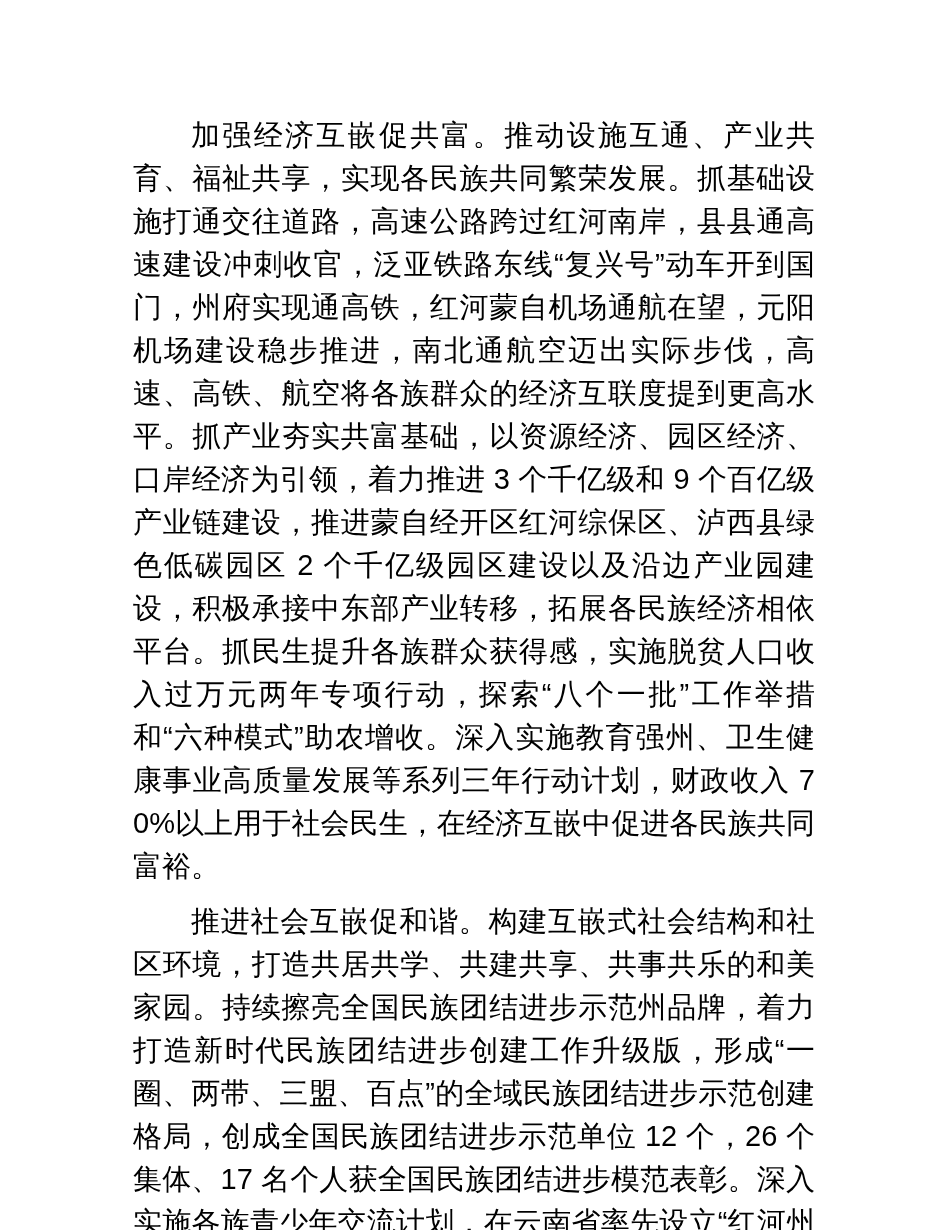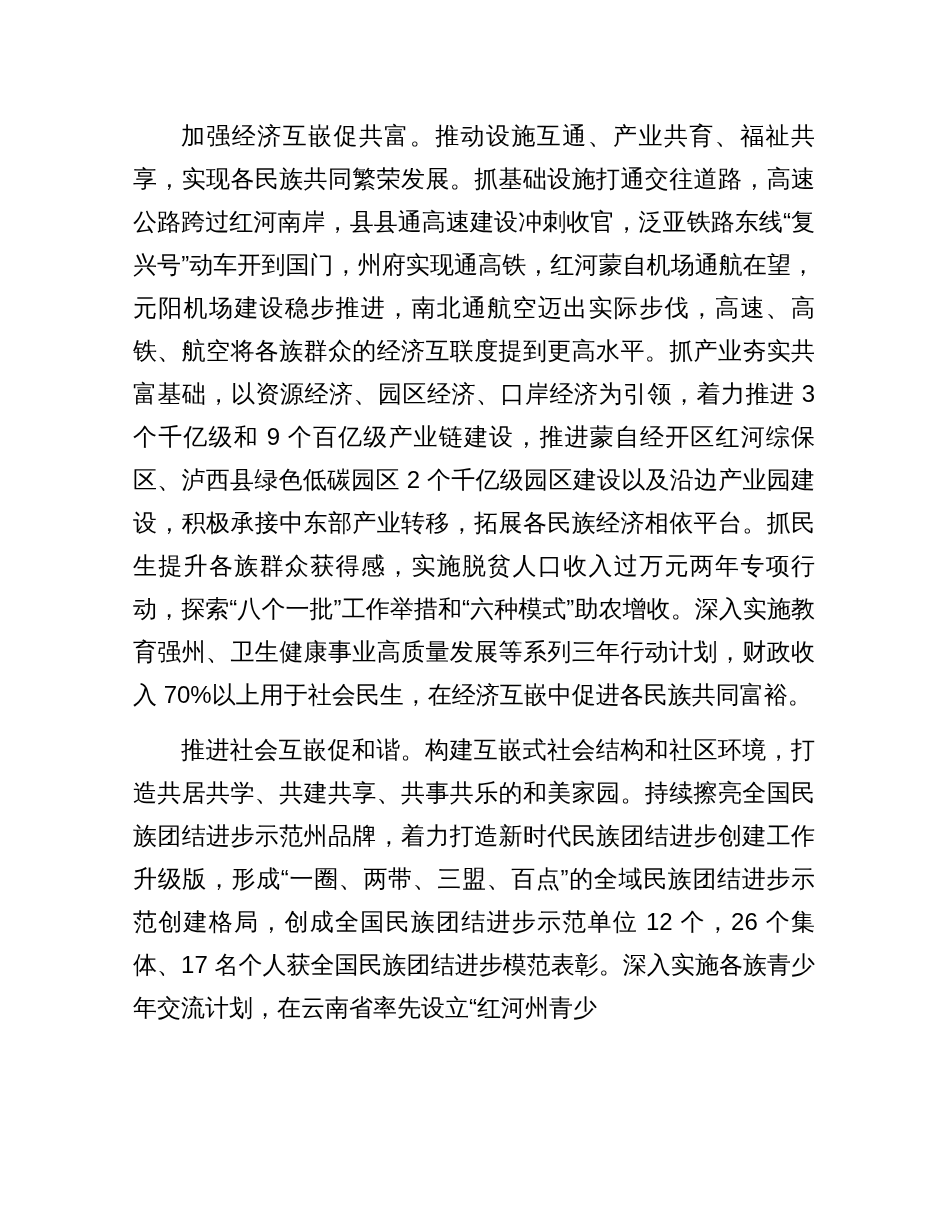--- a/index.html
+++ b/index.html
@@ -16,21 +16,21 @@
     box-sizing: border-box;
     width: 950px;
     height: 1230px;
     background: #ffffff;
     padding: 114px 135px 0 133px;
     overflow: hidden;
   }
   .para {
     margin: 0 0 12px 0;
     font-family: "Liberation Sans", "DejaVu Sans", sans-serif;
-    font-size: 24px;
+    font-size: 29px;
     line-height: 43px;
     color: #000000;
     text-align: justify;
     text-justify: inter-ideograph;
     text-indent: 2em;
     word-break: break-all;
     overflow-wrap: break-word;
   }
   .para:last-child {
     margin-bottom: 0;

